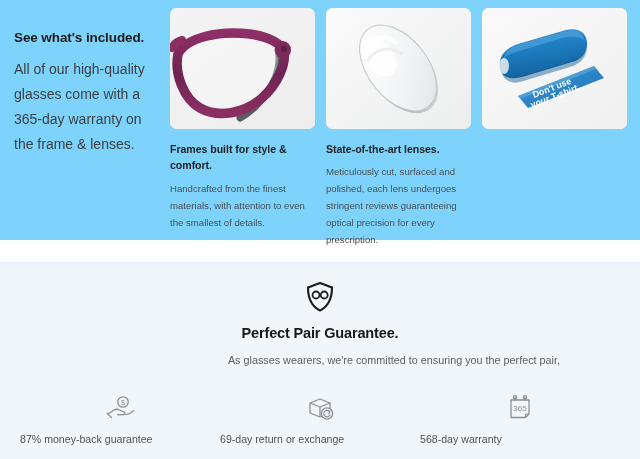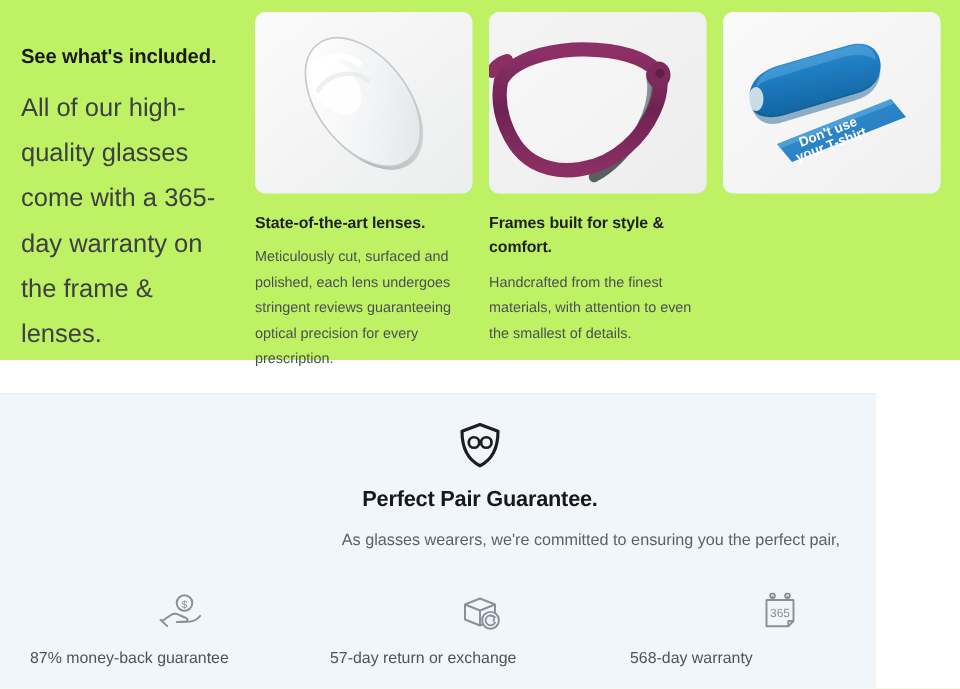--- a/index.html
+++ b/index.html
@@ -21,38 +21,38 @@
     background: #ffffff;
   }
 
   
   .included-section {
     position: absolute;
     left: 0;
     top: 0;
     width: 640px;
     height: 240px;
-    background: #bef264;
+    background: #7dd3fc;
   }
   .intro {
     position: absolute;
     left: 14px;
     top: 30px;
     width: 140px;
   }
   .intro-title {
     font-size: 13.5px;
     font-weight: bold;
     color: #1a1a1a;
     letter-spacing: -0.1px;
     margin: 0 0 10px 0;
     line-height: 1.25;
   }
   .intro-body {
-    font-size: 17px;
+    font-size: 14px;
     color: #3c4043;
     line-height: 1.78;
     margin: 0;
   }
 
   .cards {
     position: absolute;
     left: 170px;
     top: 8px;
     width: 458px;
@@ -95,21 +95,21 @@
   }
 
   
   .media-case { background: #f6f6f6; }
 
   
   .guarantee-section {
     position: absolute;
     left: 0;
     top: 262px;
-    width: 584px;
+    width: 640px;
     height: 197px;
     background: #f1f6fb;
     border-top: 1px solid #e6ecf3;
   }
   .shield-wrap {
     position: absolute;
     left: 0;
     top: 18px;
     width: 640px;
     text-align: center;
@@ -168,20 +168,56 @@
 <div class="page">
 
   <section class="included-section">
 
     <div class="intro">
       <h2 class="intro-title">See what's included.</h2>
       <p class="intro-body">All of our high-quality glasses come with a 365-day warranty on the frame &amp; lenses.</p>
     </div>
 
     <div class="cards">
+
+      <div class="card">
+        <div class="card-media media-frames">
+          <svg width="145" height="121" viewBox="0 0 145 121">
+            <defs>
+              <linearGradient id="fr" x1="0" y1="0" x2="0" y2="1">
+                <stop offset="0" stop-color="#8e3068"></stop>
+                <stop offset="0.5" stop-color="#6e2352"></stop>
+                <stop offset="1" stop-color="#8b2f63"></stop>
+              </linearGradient>
+              <linearGradient id="bgG" x1="0" y1="0" x2="1" y2="1">
+                <stop offset="0" stop-color="#f4f4f4"></stop>
+                <stop offset="1" stop-color="#ededed"></stop>
+              </linearGradient>
+            </defs>
+            <rect x="0" y="0" width="145" height="121" fill="url(#bgG)"></rect>
+
+            <path d="M108 42 C112 58 104 80 86 98 C80 104 74 108 70 110" stroke="#4a5257" stroke-width="7" fill="none" stroke-linecap="round" opacity="0.92"></path>
+
+            <path d="M8 46 C16 30 48 22 80 26 C100 29 112 36 114 44
+                     C116 56 108 76 92 90 C74 106 48 110 30 100
+                     C14 91 4 66 8 46 Z" fill="none" stroke="url(#fr)" stroke-width="9.5" stroke-linejoin="round"></path>
+
+            <path d="M14 48 C22 34 50 27 78 31 C96 34 106 40 108 47
+                     C110 57 102 74 88 86 C72 100 49 103 33 94
+                     C19 86 11 64 14 48 Z" fill="#ffffff" opacity="0.30"></path>
+
+            <ellipse cx="113" cy="42" rx="8" ry="9" fill="#7c2a5c"></ellipse>
+            <circle cx="114" cy="41" r="3" fill="#5d1f46"></circle>
+
+            <path d="M2 40 C4 36 8 33 12 32" stroke="#8b2f63" stroke-width="8" fill="none" stroke-linecap="round"></path>
+          </svg>
+        </div>
+        <p class="card-title">Frames built for style &amp; comfort.</p>
+        <p class="card-text">Handcrafted from the finest materials, with attention to even the smallest of details.</p>
+      </div>
 
       <div class="card">
         <div class="card-media media-lens">
           <svg width="145" height="121" viewBox="0 0 145 121">
             <defs>
               <linearGradient id="lensG" x1="0.2" y1="0" x2="0.8" y2="1">
                 <stop offset="0" stop-color="#ffffff"></stop>
                 <stop offset="0.55" stop-color="#f3f4f5"></stop>
                 <stop offset="1" stop-color="#e2e5e7"></stop>
               </linearGradient>
@@ -203,56 +239,20 @@
               <path d="M56 22 C70 18 84 26 86 40" stroke="#ffffff" stroke-width="4" fill="none" opacity="0.9"></path>
               <path d="M52 36 C66 30 80 38 84 52" stroke="#e9ebec" stroke-width="3" fill="none" opacity="0.8"></path>
             </g>
           </svg>
         </div>
         <p class="card-title">State-of-the-art lenses.</p>
         <p class="card-text">Meticulously cut, surfaced and polished, each lens undergoes stringent reviews guaranteeing optical precision for every prescription.</p>
       </div>
 
       <div class="card">
-        <div class="card-media media-frames">
-          <svg width="145" height="121" viewBox="0 0 145 121">
-            <defs>
-              <linearGradient id="fr" x1="0" y1="0" x2="0" y2="1">
-                <stop offset="0" stop-color="#8e3068"></stop>
-                <stop offset="0.5" stop-color="#6e2352"></stop>
-                <stop offset="1" stop-color="#8b2f63"></stop>
-              </linearGradient>
-              <linearGradient id="bgG" x1="0" y1="0" x2="1" y2="1">
-                <stop offset="0" stop-color="#f4f4f4"></stop>
-                <stop offset="1" stop-color="#ededed"></stop>
-              </linearGradient>
-            </defs>
-            <rect x="0" y="0" width="145" height="121" fill="url(#bgG)"></rect>
-
-            <path d="M108 42 C112 58 104 80 86 98 C80 104 74 108 70 110" stroke="#4a5257" stroke-width="7" fill="none" stroke-linecap="round" opacity="0.92"></path>
-
-            <path d="M8 46 C16 30 48 22 80 26 C100 29 112 36 114 44
-                     C116 56 108 76 92 90 C74 106 48 110 30 100
-                     C14 91 4 66 8 46 Z" fill="none" stroke="url(#fr)" stroke-width="9.5" stroke-linejoin="round"></path>
-
-            <path d="M14 48 C22 34 50 27 78 31 C96 34 106 40 108 47
-                     C110 57 102 74 88 86 C72 100 49 103 33 94
-                     C19 86 11 64 14 48 Z" fill="#ffffff" opacity="0.30"></path>
-
-            <ellipse cx="113" cy="42" rx="8" ry="9" fill="#7c2a5c"></ellipse>
-            <circle cx="114" cy="41" r="3" fill="#5d1f46"></circle>
-
-            <path d="M2 40 C4 36 8 33 12 32" stroke="#8b2f63" stroke-width="8" fill="none" stroke-linecap="round"></path>
-          </svg>
-        </div>
-        <p class="card-title">Frames built for style &amp; comfort.</p>
-        <p class="card-text">Handcrafted from the finest materials, with attention to even the smallest of details.</p>
-      </div>
-
-      <div class="card">
         <div class="card-media media-case">
           <svg width="145" height="121" viewBox="0 0 145 121">
             <defs>
               <linearGradient id="caseG" x1="0" y1="0" x2="0.3" y2="1">
                 <stop offset="0" stop-color="#3f9ada"></stop>
                 <stop offset="0.45" stop-color="#1f7ec3"></stop>
                 <stop offset="1" stop-color="#12639e"></stop>
               </linearGradient>
               <linearGradient id="clothG" x1="0" y1="0" x2="1" y2="1">
                 <stop offset="0" stop-color="#3a93d2"></stop>
@@ -326,21 +326,21 @@
         <div class="feature-icon">
           <svg width="30" height="26" viewBox="0 0 30 26">
             <path d="M5 8 L15 4 L25 8 L25 18 L15 22 L5 18 Z" fill="none" stroke="#8a9099" stroke-width="1.3" stroke-linejoin="round"></path>
             <path d="M5 8 L15 12 L25 8" fill="none" stroke="#8a9099" stroke-width="1.3" stroke-linejoin="round"></path>
             <path d="M15 12 L15 22" stroke="#8a9099" stroke-width="1.3"></path>
             <circle cx="22" cy="18.5" r="5.6" fill="#f1f6fb" stroke="#8a9099" stroke-width="1.3"></circle>
             <path d="M24.6 16.5 A3.3 3.3 0 1 0 25 20" fill="none" stroke="#8a9099" stroke-width="1.2" stroke-linecap="round"></path>
             <path d="M21.6 15.2 L24.8 16.2 L24 19" fill="none" stroke="#8a9099" stroke-width="1.2" stroke-linecap="round" stroke-linejoin="round"></path>
           </svg>
         </div>
-        <p class="feature-label">57-day return or exchange</p>
+        <p class="feature-label">69-day return or exchange</p>
       </div>
 
       <div class="feature">
         <div class="feature-icon">
           <svg width="28" height="26" viewBox="0 0 28 26">
             <path d="M5 5 L23 5 L23 19 L19.5 22.5 L5 22.5 Z" fill="none" stroke="#8a9099" stroke-width="1.3" stroke-linejoin="round"></path>
             <path d="M19.5 22.5 L19.5 19 L23 19" fill="none" stroke="#8a9099" stroke-width="1.2" stroke-linejoin="round"></path>
             <path d="M9 5 L9 2.6" stroke="#8a9099" stroke-width="1.3" stroke-linecap="round"></path>
             <path d="M19 5 L19 2.6" stroke="#8a9099" stroke-width="1.3" stroke-linecap="round"></path>
             <circle cx="9" cy="2.2" r="1.6" fill="none" stroke="#8a9099" stroke-width="1.2"></circle>

